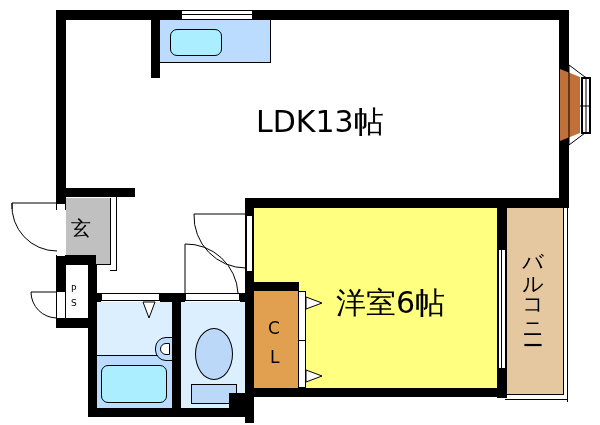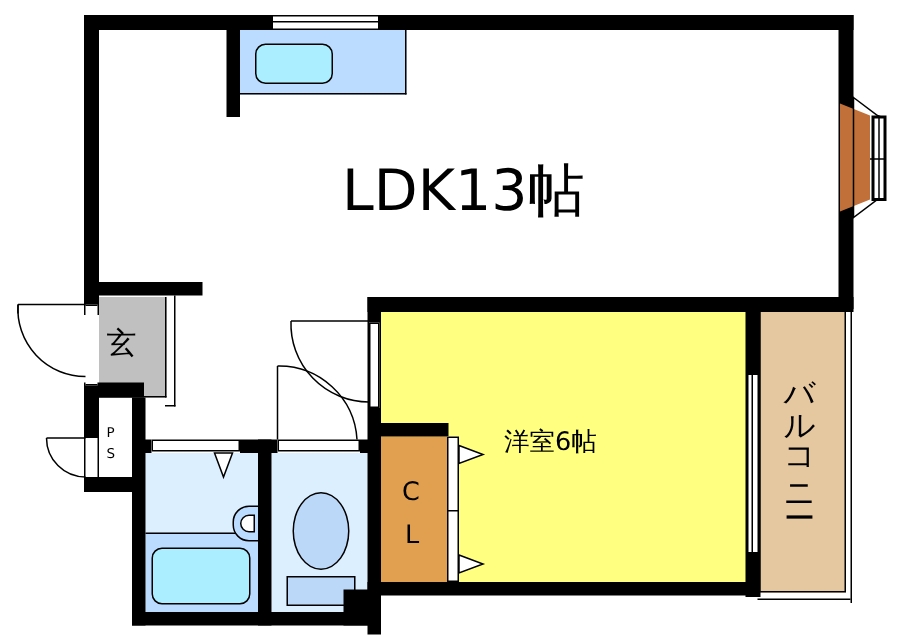--- a/index.html
+++ b/index.html
@@ -102,20 +102,20 @@
 
   <line x1="194" y1="214" x2="246" y2="214" stroke="#000" stroke-width="1"></line>
   <path d="M194,214 A52,52 0 0 0 246,268" fill="none" stroke="#000" stroke-width="1"></path>
 
   <line x1="185" y1="244" x2="185" y2="293" stroke="#000" stroke-width="1"></line>
   <path d="M185,244 A52,52 0 0 1 238,293" fill="none" stroke="#000" stroke-width="1"></path>
 
   <polygon points="143,302 155,302 149,318" fill="#fff" stroke="#000" stroke-width="1"></polygon>
 </svg>
 
-<div class="label" style="left:228px;top:102px;font-size:38px;">LDK13帖</div>
-<div class="label" style="left:336px;top:283px;font-size:17px;">洋室6帖</div>
+<div class="label" style="left:256px;top:102px;font-size:30px;">LDK13帖</div>
+<div class="label" style="left:336px;top:283px;font-size:30px;">洋室6帖</div>
 <div class="label" style="left:268px;top:318px;font-size:17px;">C</div>
 <div class="label" style="left:270px;top:347px;font-size:17px;">L</div>
 <div class="label" style="left:521px;top:238px;font-size:21px;width:24px;writing-mode:vertical-rl;line-height:24px;">バルコニー</div>
 <div class="label" style="left:71px;top:215px;font-size:20px;">玄</div>
 <div class="label" style="left:71px;top:284px;font-size:9px;">P</div>
 <div class="label" style="left:71px;top:298px;font-size:9px;">S</div>
 
 </body></html>

